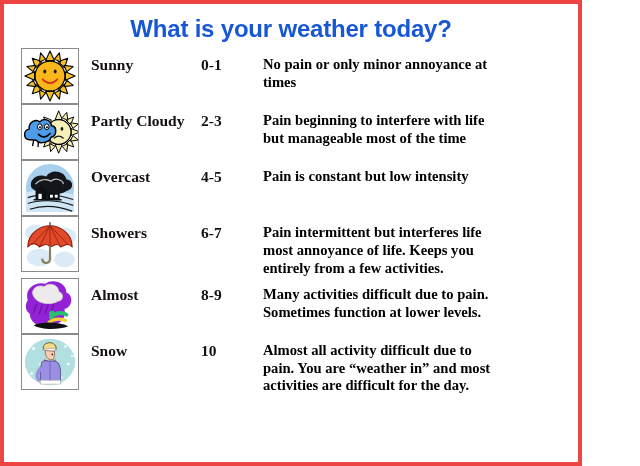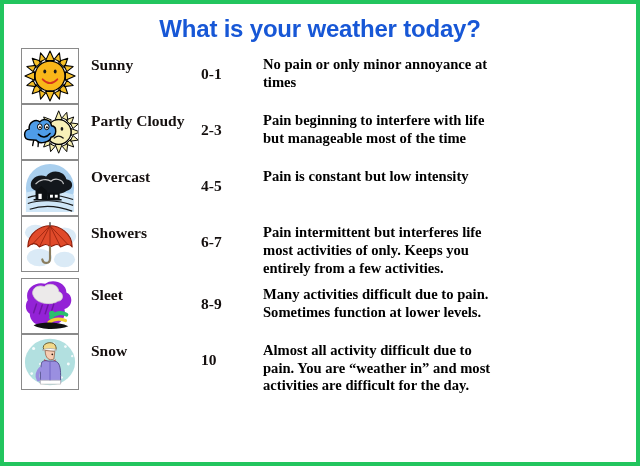--- a/index.html
+++ b/index.html
@@ -2,25 +2,25 @@
 <html><head>
 <meta charset="utf-8">
 <style>
   html, body {
     margin: 0;
     padding: 0;
     background: #ffffff;
   }
   #page {
     position: relative;
-    width: 640px;
+    width: 582px;
     height: 466px;
     background: #ffffff;
     box-sizing: border-box;
-    border: 4px solid #22c55e;
+    border: 4px solid #ef4444;
     overflow: hidden;
     font-family: "Liberation Serif", serif;
   }
   #page-inner {
     position: absolute;
     left: 0; top: 0; right: 0; bottom: 0;
     border: 1px solid #ffffff;
     box-sizing: border-box;
   }
 
@@ -80,21 +80,20 @@
     padding-top: 8px;
     white-space: nowrap;
   }
   .wx-score {
     font-family: "Liberation Serif", serif;
     font-weight: bold;
     font-size: 15.5px;
     color: #15100f;
     padding-top: 8px;
     white-space: nowrap;
-    margin-top: 9px;
   }
   .wx-desc {
     font-family: "Liberation Serif", serif;
     font-weight: bold;
     font-size: 14.6px;
     color: #000000;
     line-height: 1.22;
     padding-top: 8px;
     padding-right: 8px;
   }
@@ -286,21 +285,21 @@
         </td>
         <td>
           <div class="wx-label">Showers</div>
         </td>
         <td>
           <div class="wx-score">6-7</div>
         </td>
         <td>
           <div class="wx-desc">
             <div>Pain intermittent but interferes life</div>
-            <div>most activities of only.  Keeps you</div>
+            <div>most annoyance of life.  Keeps you</div>
             <div>entirely from a few activities.</div>
           </div>
         </td>
       </tr>
 
       <tr>
         <td class="row-cell-pad">
           <span class="icon-box">
             <svg viewBox="0 0 58 56">
               <rect width="58" height="56" fill="#ffffff"></rect>
@@ -320,21 +319,21 @@
               </g>
 
               <path d="M 30 40 C 34 35 41 34 46 37" fill="none" stroke="#2bbf6e" stroke-width="4" stroke-linecap="round"></path>
               <path d="M 28 45 C 33 41 39 41 45 43" fill="none" stroke="#f2d132" stroke-width="3.4" stroke-linecap="round"></path>
               <circle cx="31" cy="36" r="3" fill="#2bbf6e"></circle>
               <path d="M 12 48 C 20 44 38 44 48 49 C 38 53 20 53 12 48 Z" fill="#111111"></path>
             </svg>
           </span>
         </td>
         <td>
-          <div class="wx-label">Sleet</div>
+          <div class="wx-label">Almost</div>
         </td>
         <td>
           <div class="wx-score">8-9</div>
         </td>
         <td>
           <div class="wx-desc">
             <div>Many activities difficult due to pain.</div>
             <div>Sometimes function at lower levels.</div>
           </div>
         </td>

